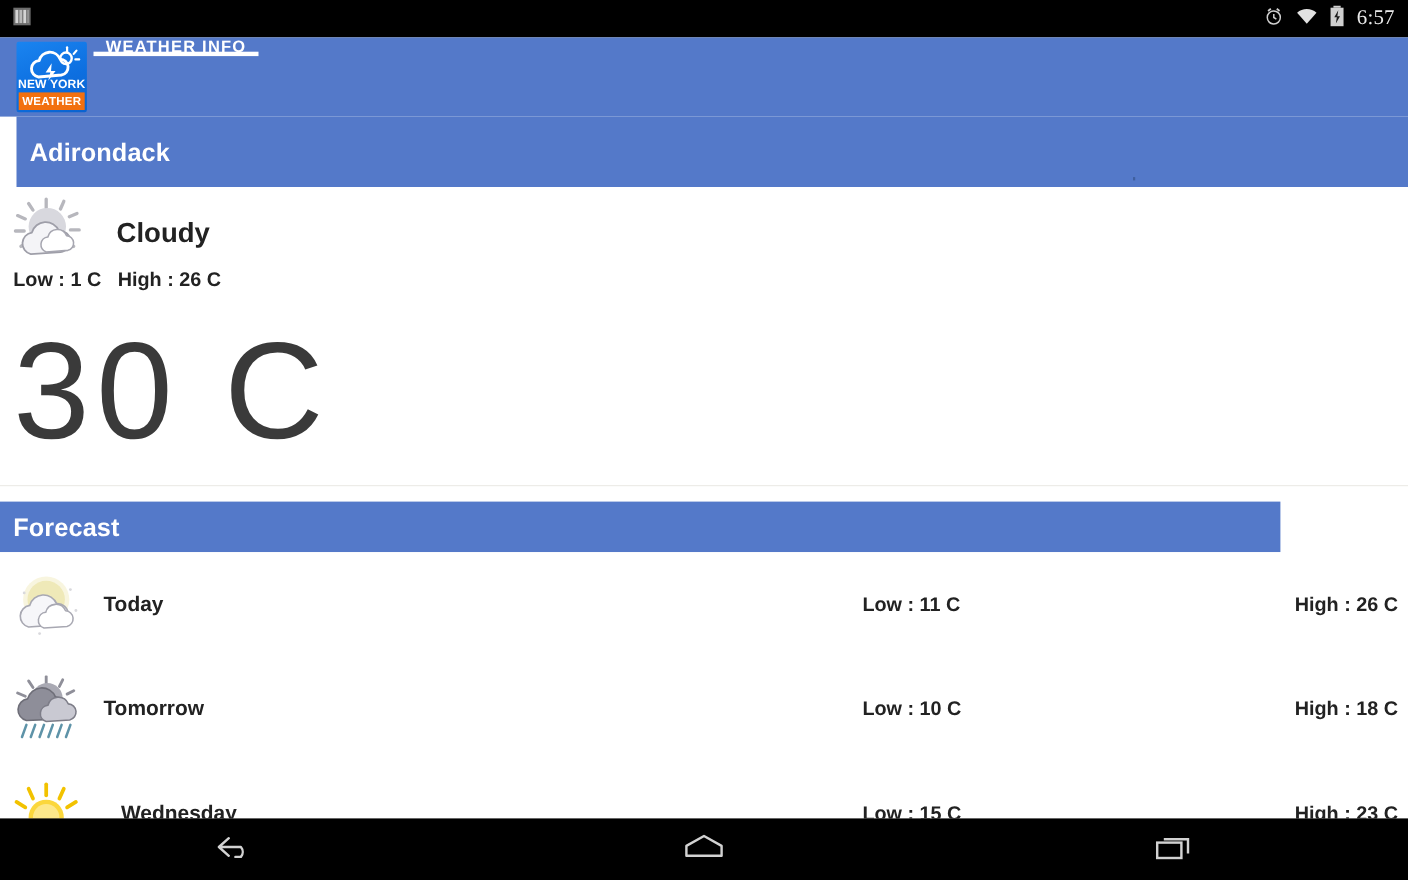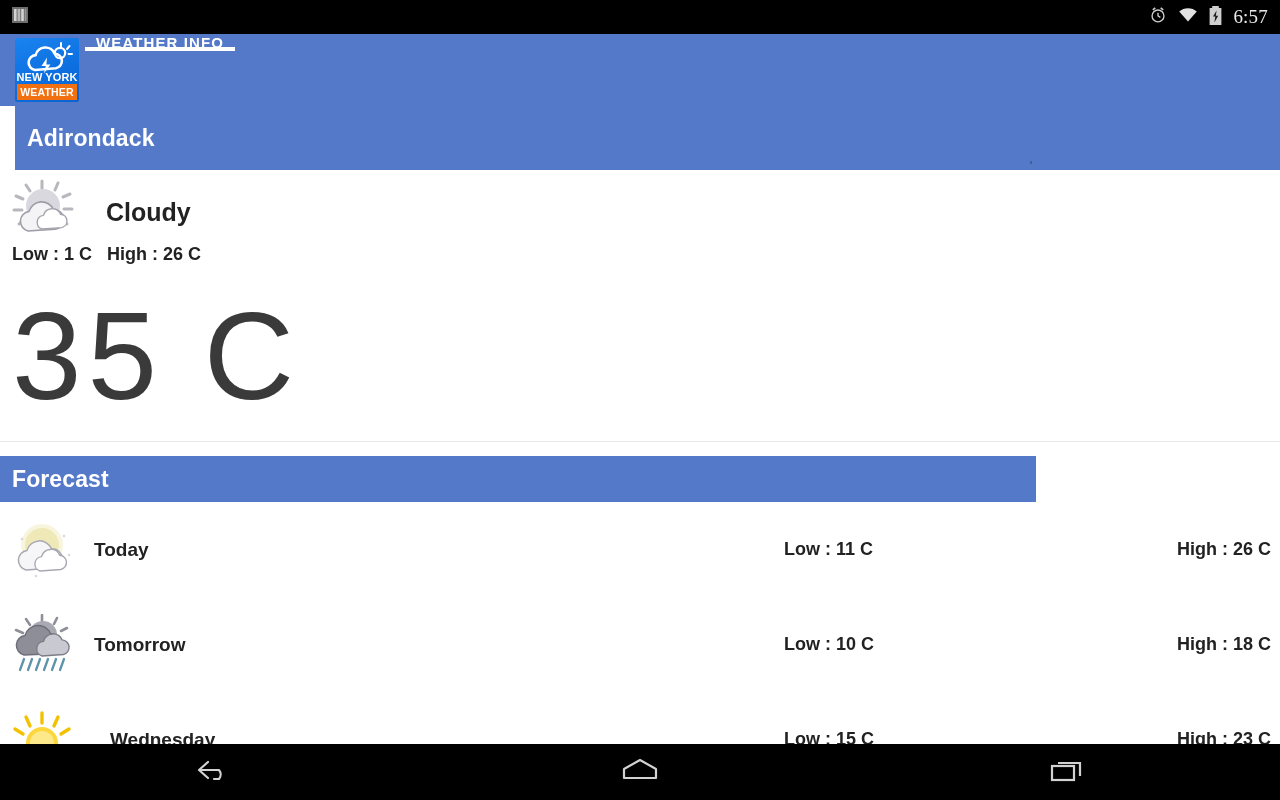--- a/index.html
+++ b/index.html
@@ -32,21 +32,21 @@
   .tab-city { width:155px; margin-left:9px; }
   .tab-city .underline { background:#8aa5dd; }
   .tab-weather { width:150px; margin-left:5px; }
   .tab-weather .underline { background:#ffffff; }
   .tab-div { width:1px; margin:16px 0; background:#6d8ed2; }
 
   
   .section-head { background:#5479c9; color:#fff; display:flex; align-items:center;
     padding-left:12px; font-size:23px; font-weight:bold; letter-spacing:.1px; }
   .head-city { position:absolute; top:106px; left:15px; width:1280px; height:64px; }
-  .head-forecast { position:absolute; top:456px; left:0; width:1036px; height:46px; }
+  .head-forecast { position:absolute; top:456px; left:0; width:1164px; height:46px; }
   .tiny-dot { position:absolute; top:161px; left:1030px; width:2px; height:3px;
     background:#3f5f9e; }
 
   
   .current { position:absolute; top:170px; left:0; width:1239px; height:271px;
     background:#fff; }
   .cur-row { position:absolute; top:9px; left:12px; display:flex; align-items:center; }
   .cur-cond { margin-left:22px; font-size:25px; font-weight:bold; color:#222; }
   .cur-hilo { position:absolute; top:74px; left:12px; font-size:18px;
     font-weight:bold; color:#222; white-space:pre; }
@@ -161,21 +161,21 @@
         </g>
         <circle cx="31" cy="27" r="17" fill="#d8d8de"></circle>
         <path d="M16 52 a10 10 0 0 1 1 -19.6 a13 13 0 0 1 24.5 -1.6 a9.6 9.6 0 0 1 1.6 19.3 Z" fill="#f4f4f7" stroke="#9e9ea8" stroke-width="1.6" stroke-linejoin="round"></path>
         <path d="M30 50 a7 7 0 0 1 1.5 -13.6 a9 9 0 0 1 17 -1.2 a6.8 6.8 0 0 1 1.2 13.4 Z" fill="#ffffff" stroke="#a6a6b0" stroke-width="1.4" stroke-linejoin="round"></path>
       </svg>
     </span>
     <span class="cur-cond">Cloudy</span>
   </div>
 
   <div class="cur-hilo">Low : 1 C   High : 26 C</div>
-  <div class="bigtemp">35 C</div>
+  <div class="bigtemp">30 C</div>
 </div>
 <div class="divider"></div>
 
 <div class="section-head head-forecast">
   <span>Forecast</span>
 </div>
 
 <div class="forecast">
 
   <div class="fc-row" style="top:0;">

